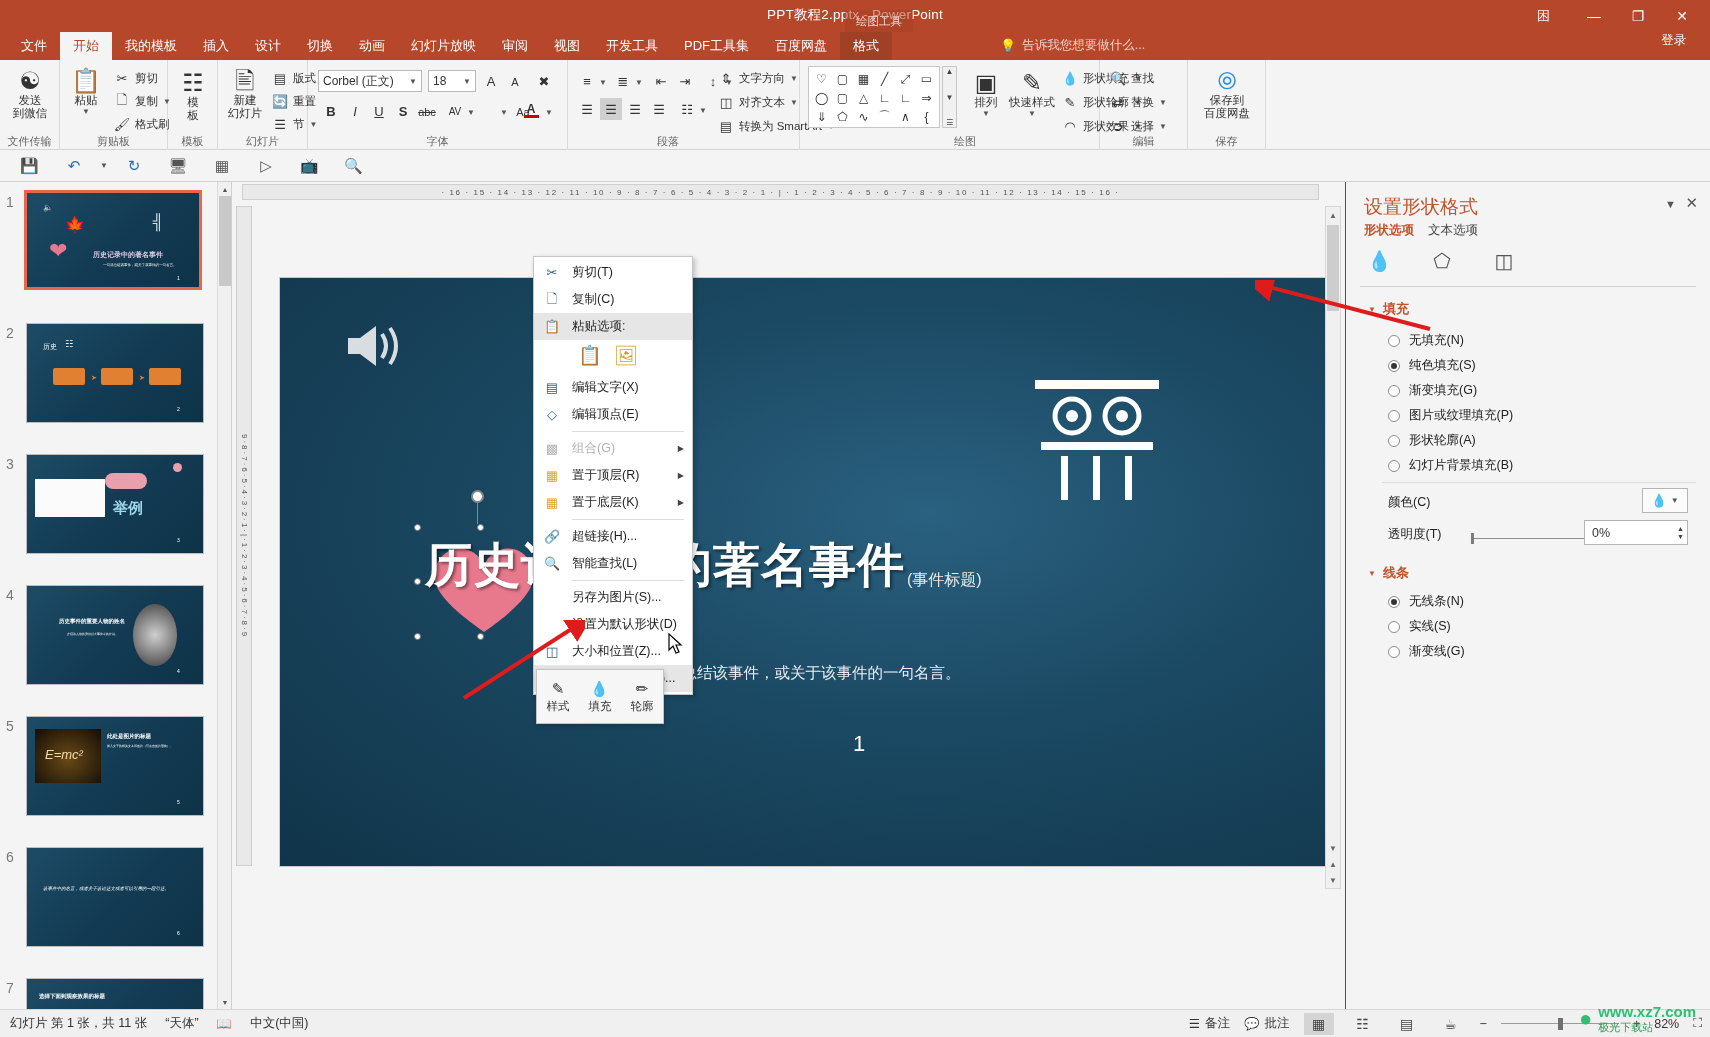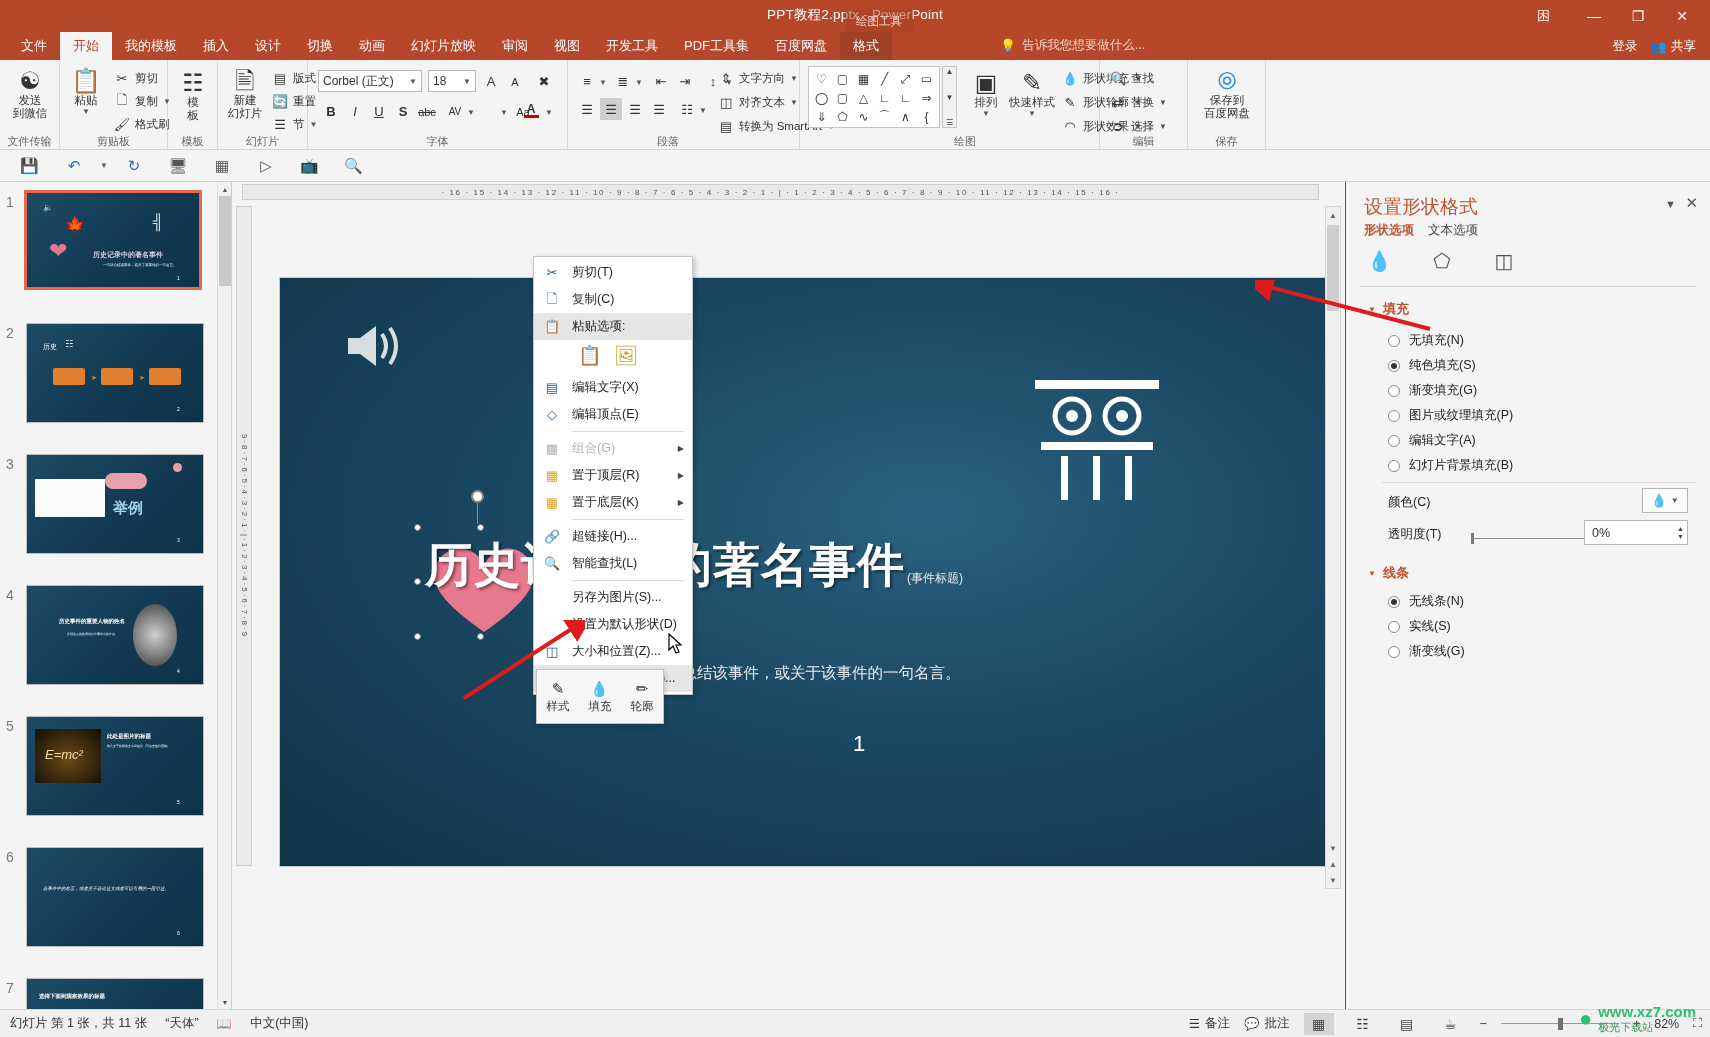--- a/index.html
+++ b/index.html
@@ -39,21 +39,21 @@
     padding: 0 13px; height: 28px; display: flex; align-items: center;
     font-size: 13px; color: #fff; white-space: nowrap;
   }
   .tab.active { background: #f4f4f4; color: #b7472a; }
   .tab.ctx-active { background: #a04025; color:#fff; }
   .tellme {
     position: absolute; left: 1000px; top: 5px; font-size: 12.5px; color: #f0cfc6;
     display: flex; align-items: center; gap: 6px;
   }
   .tellme .bulb { font-size: 13px; }
-  .right-acct { position:absolute; right: 8px; top: 0; height: 28px; display:flex; align-items:center; gap: 14px; font-size: 12.5px; color:#fff; padding-right:6px;}
+  .right-acct { position:absolute; right: 8px; top: 0; height: 28px; display:flex; align-items:center; gap: 14px; font-size: 12.5px; color:#fff; padding-right:6px;flex-direction:column;}
   .right-acct span { display:flex; align-items:center; gap:4px; }
 
   
   .ribbon {
     position: absolute; left: 0; top: 60px; width: 1710px; height: 90px;
     background: #f4f4f4; border-bottom: 1px solid #d4d4d4;
   }
   .rgroup { position: absolute; top: 0; height: 90px; border-right: 1px solid #dadada; }
   .rgroup .glabel {
     position: absolute; bottom: 1px; left: 0; width: 100%; text-align: center;
@@ -143,21 +143,21 @@
   .slide-canvas {
     position: absolute; left: 48px; top: 96px; width: 1046px; height: 588px;
     background: radial-gradient(ellipse at 62% 40%, #2a6180 0%, #1b4963 42%, #103449 100%);
     box-shadow: 0 0 0 1px #c9c9c9;
   }
   .slide-title {
     position: absolute; left: 145px; top: 256px; font-size: 47px; font-weight: bold;
     color: #ffffff; text-shadow: 2px 2px 3px rgba(0,0,0,.45); letter-spacing: 1px;
   }
   .slide-title-sub {
-    position: absolute; left: 627px; top: 292px; font-size: 12px; color: #eaeaea;
+    position: absolute; left: 627px; top: 292px; font-size: 16px; color: #eaeaea;
   }
   .slide-sub {
     position: absolute; left: 355px; top: 385px; font-size: 15.5px; color: #e9eef2;
   }
   .slide-pageno { position: absolute; left: 573px; top: 453px; font-size: 22px; color: #fff; }
   .pillar { position: absolute; left: 747px; top: 96px; width: 140px; height: 130px; }
   .heart { position: absolute; left: 145px; top: 262px; }
   .spk { position: absolute; left: 62px; top: 42px; }
   .notes-bar {
     position: absolute; left: 10px; right: 26px; bottom: 28px; height: 88px;
@@ -831,21 +831,21 @@
     <div class="radio-row" style="top:200px;">
       <span class="radio"></span>
       <span>渐变填充(G)</span>
     </div>
     <div class="radio-row" style="top:225px;">
       <span class="radio"></span>
       <span>图片或纹理填充(P)</span>
     </div>
     <div class="radio-row" style="top:250px;">
       <span class="radio"></span>
-      <span>编辑文字(A)</span>
+      <span>形状轮廓(A)</span>
     </div>
     <div class="radio-row" style="top:275px;">
       <span class="radio"></span>
       <span>幻灯片背景填充(B)</span>
     </div>
 
     <div style="position:absolute;left:36px;right:14px;top:300px;height:1px;background:#dcdcdc;"></div>
 
     <div class="fld-label" style="top:312px;">颜色(C)</div>
     <div class="color-btn" style="top:306px;">

